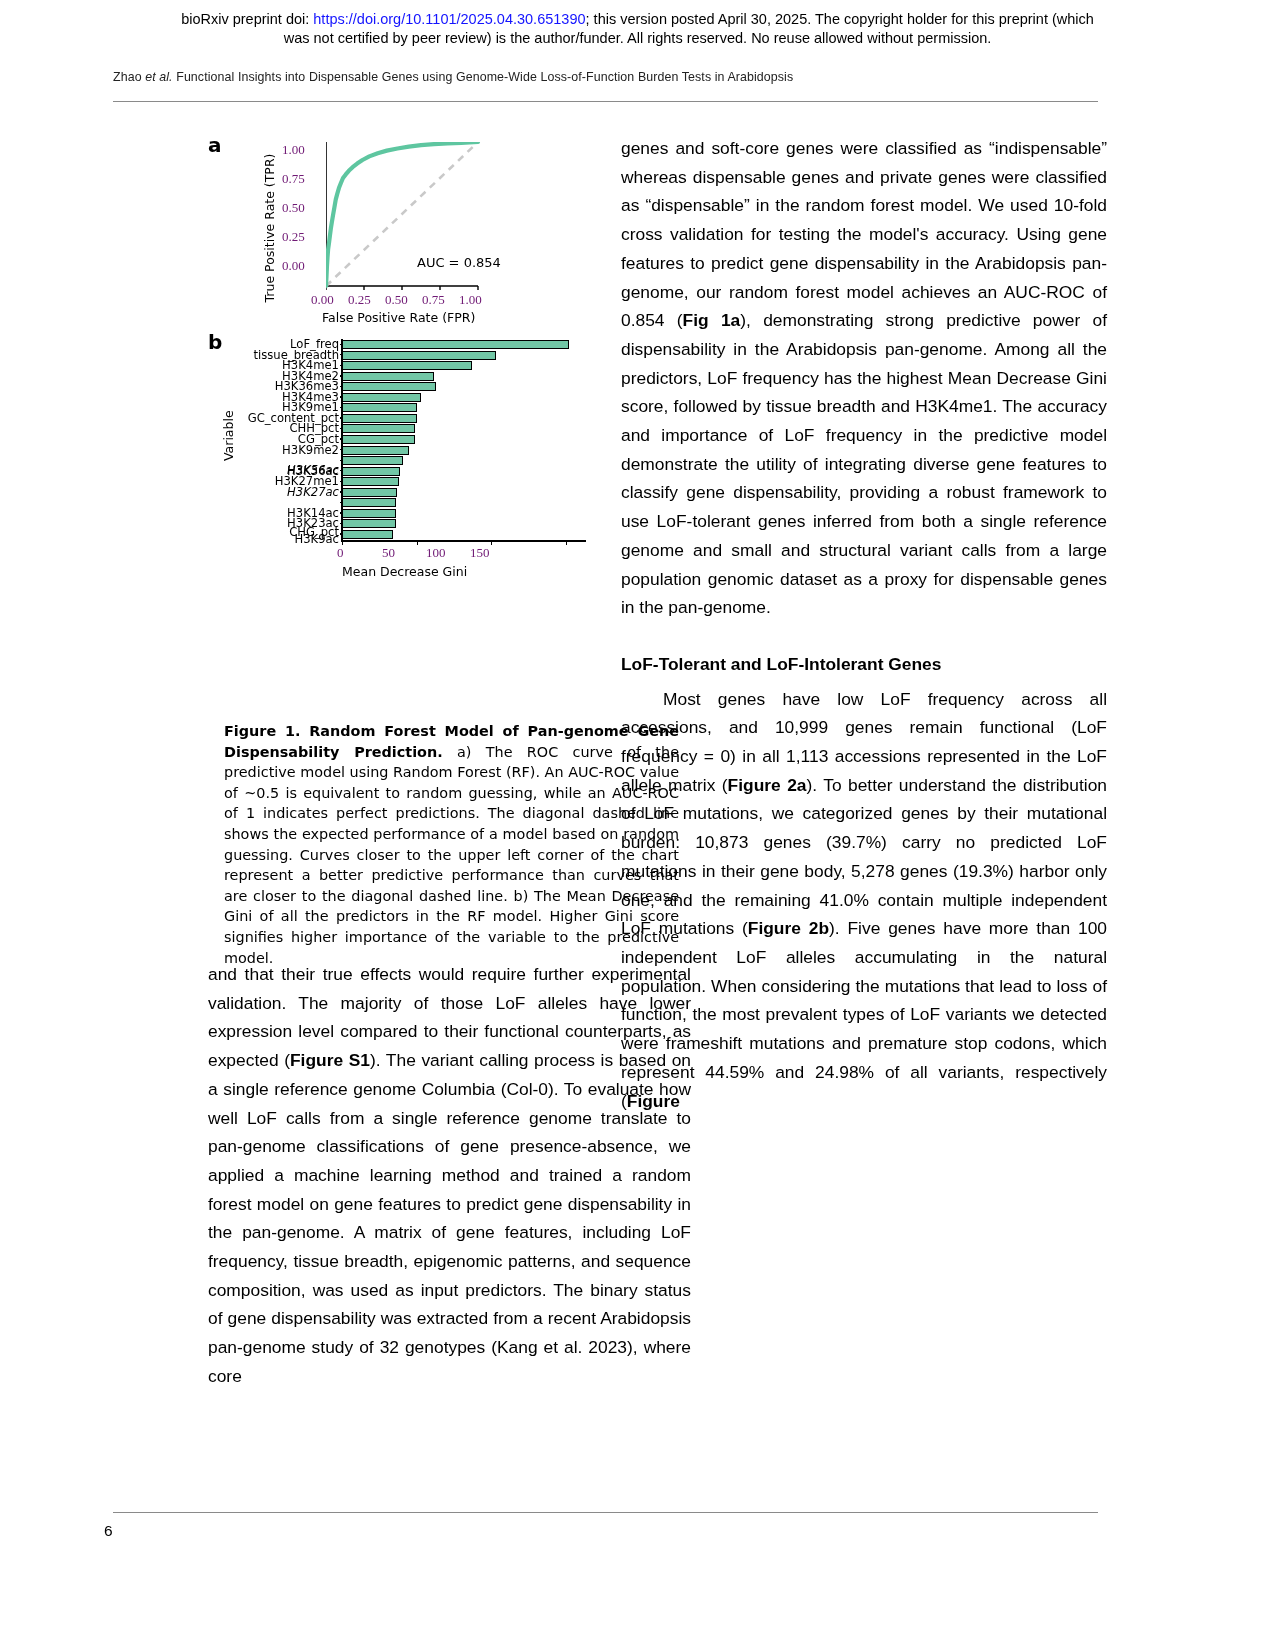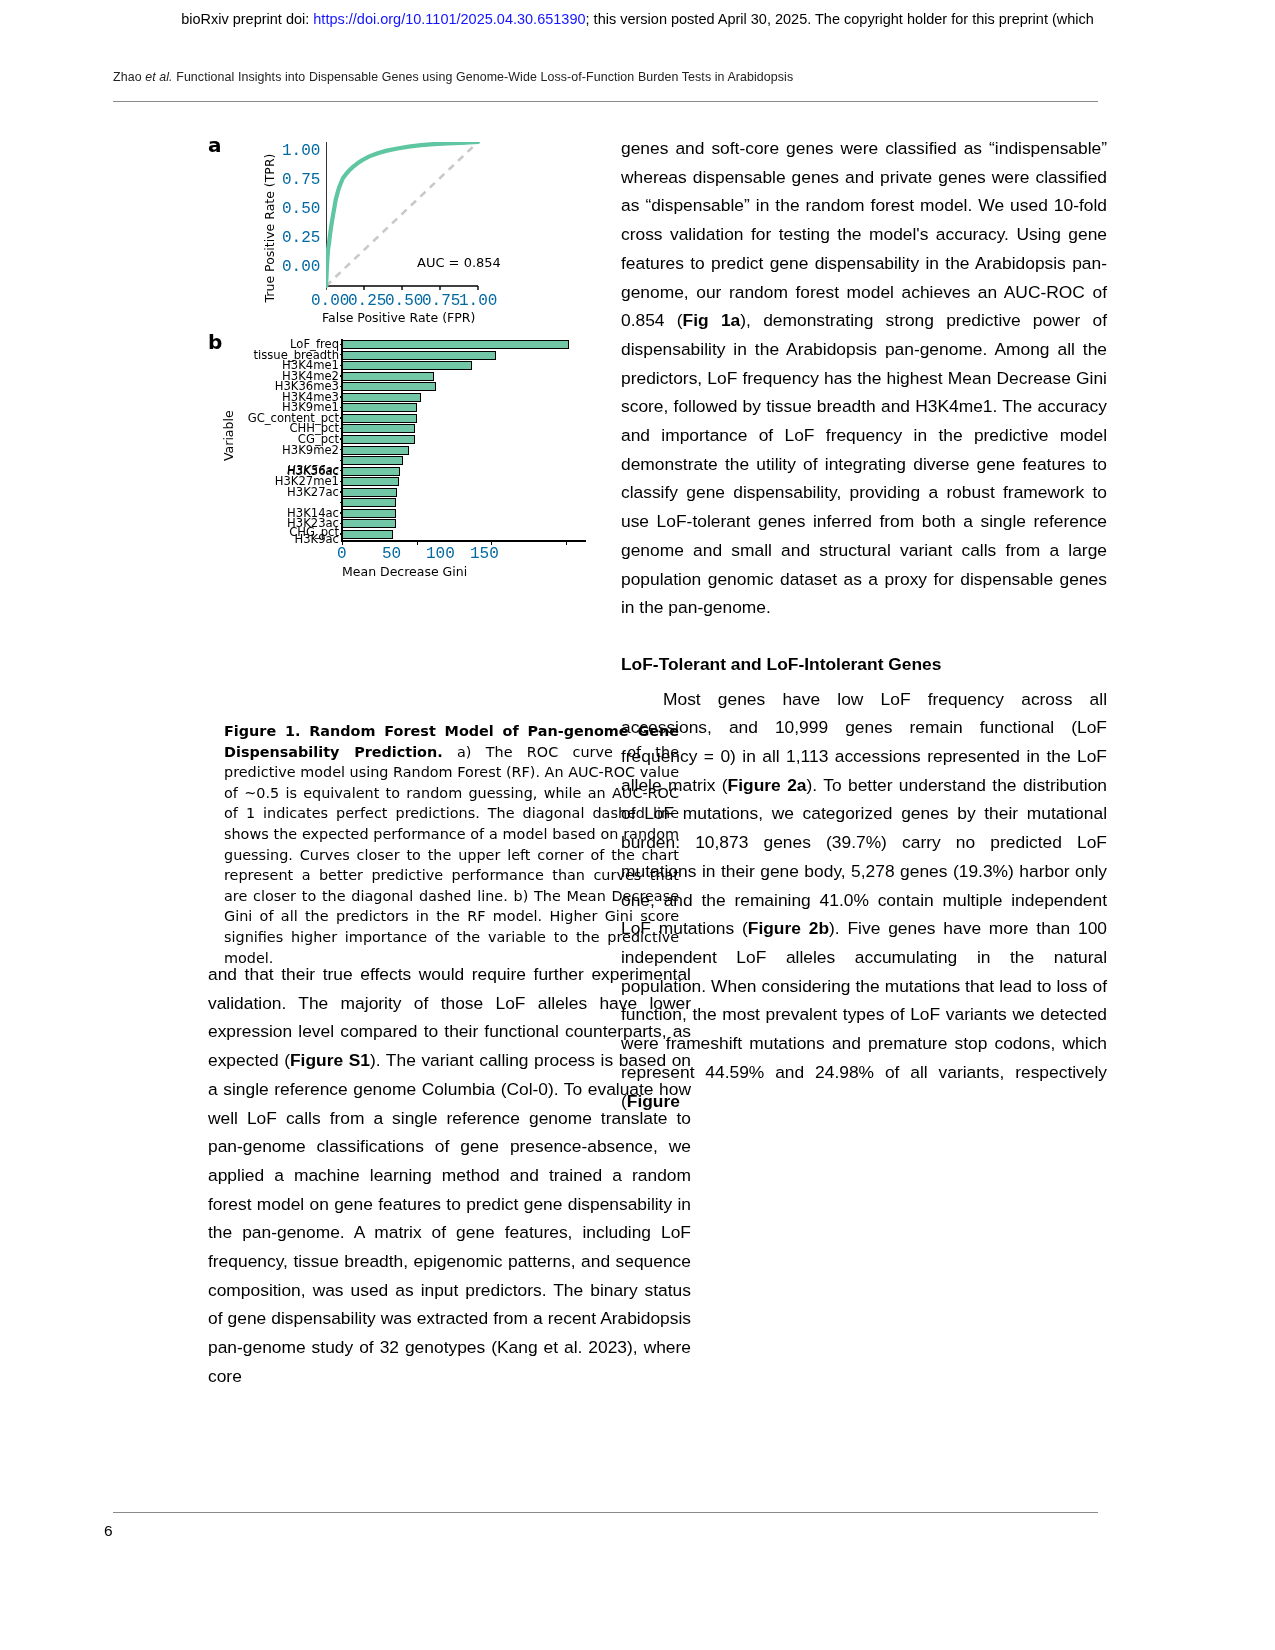--- a/index.html
+++ b/index.html
@@ -91,23 +91,23 @@
   #panel-b { position: absolute; left: 0; top: 200px; width: 483px; height: 255px; }
 
   .axis-title {
     position: absolute;
     font-size: 12.5px;
     font-family: "DejaVu Sans", sans-serif;
     color: #000;
   }
   .tick-lbl {
     position: absolute;
-    font-size: 16px;
-    font-family: Liberation Mono, monospace;
-    color: #0369a1;
+    font-size: 13px;
+    font-family: Liberation Serif, serif;
+    color: #701a75;
     white-space: nowrap;
   }
   .var-lbl {
     position: absolute;
     right: 0;
     font-size: 11.6px;
     font-family: "DejaVu Sans", sans-serif;
     color: #000;
     white-space: nowrap;
     text-align: right;
@@ -151,20 +151,21 @@
     font-size: 15.5px;
   }
 </style>
 </head>
 <body>
 
 <div class="banner">
   <div class="l1">
     <span>bioRxiv preprint doi: </span><a class="doi-link" href="#">https://doi.org/10.1101/2025.04.30.651390</a><span>; this version posted April 30, 2025. The copyright holder for this preprint (which</span>
   </div>
+  <div class="l2">was not certified by peer review) is the author/funder. All rights reserved. No reuse allowed without permission.</div>
 </div>
 
 <div class="running-head">
   <span>Zhao</span>
   <i>et al.</i><span> Functional Insights into Dispensable Genes using Genome-Wide Loss-of-Function Burden Tests in Arabidopsis</span>
 </div>
 <div class="rule-top"></div>
 
 <div class="col-left">
 
@@ -224,21 +225,21 @@
           <div class="var-lbl" style="top: 53.2px; width: 230px;">H3K36me3</div>
           <div class="var-lbl" style="top: 63.75px; width: 230px;">H3K4me3</div>
           <div class="var-lbl" style="top: 74.3px; width: 230px;">H3K9me1</div>
           <div class="var-lbl" style="top: 84.85px; width: 230px;">GC_content_pct</div>
           <div class="var-lbl" style="top: 95.4px; width: 230px;">CHH_pct</div>
           <div class="var-lbl" style="top: 105.95px; width: 230px;">CG_pct</div>
           <div class="var-lbl" style="top: 116.5px; width: 230px;">H3K9me2</div>
           <div class="var-lbl" style="top: 137px; width: 230px; font-style: italic;">H3K56ac</div>
           <div class="var-lbl" style="top: 137.6px; width: 230px;">H3K36ac</div>
           <div class="var-lbl" style="top: 148.15px; width: 230px;">H3K27me1</div>
-          <div class="var-lbl" style="top: 158.7px; width: 230px;">H3K27ac</div>
+          <div class="var-lbl" style="top: 158.7px; width: 230px; font-style: italic;">H3K27ac</div>
           <div class="var-lbl" style="top: 169.25px; width: 230px; margin-top: 37px;">H3K9ac</div>
           <div class="var-lbl" style="top: 179.8px; width: 230px;">H3K14ac</div>
           <div class="var-lbl" style="top: 190.35px; width: 230px;">H3K23ac</div>
           <div class="var-lbl" style="top: 199px; width: 230px;">CHG_pct</div>
         </div>
 
       <div id="bars-area" style="position:absolute; left:0; top:0; width:483px; height:215px;">
           <div class="bar-outer" style="left: 238px; top: 12px; width: 226.601px;"></div>
           <div class="bar-outer" style="left: 238px; top: 22.55px; width: 153.552px;"></div>
           <div class="bar-outer" style="left: 238px; top: 33.1px; width: 129.699px;"></div>

